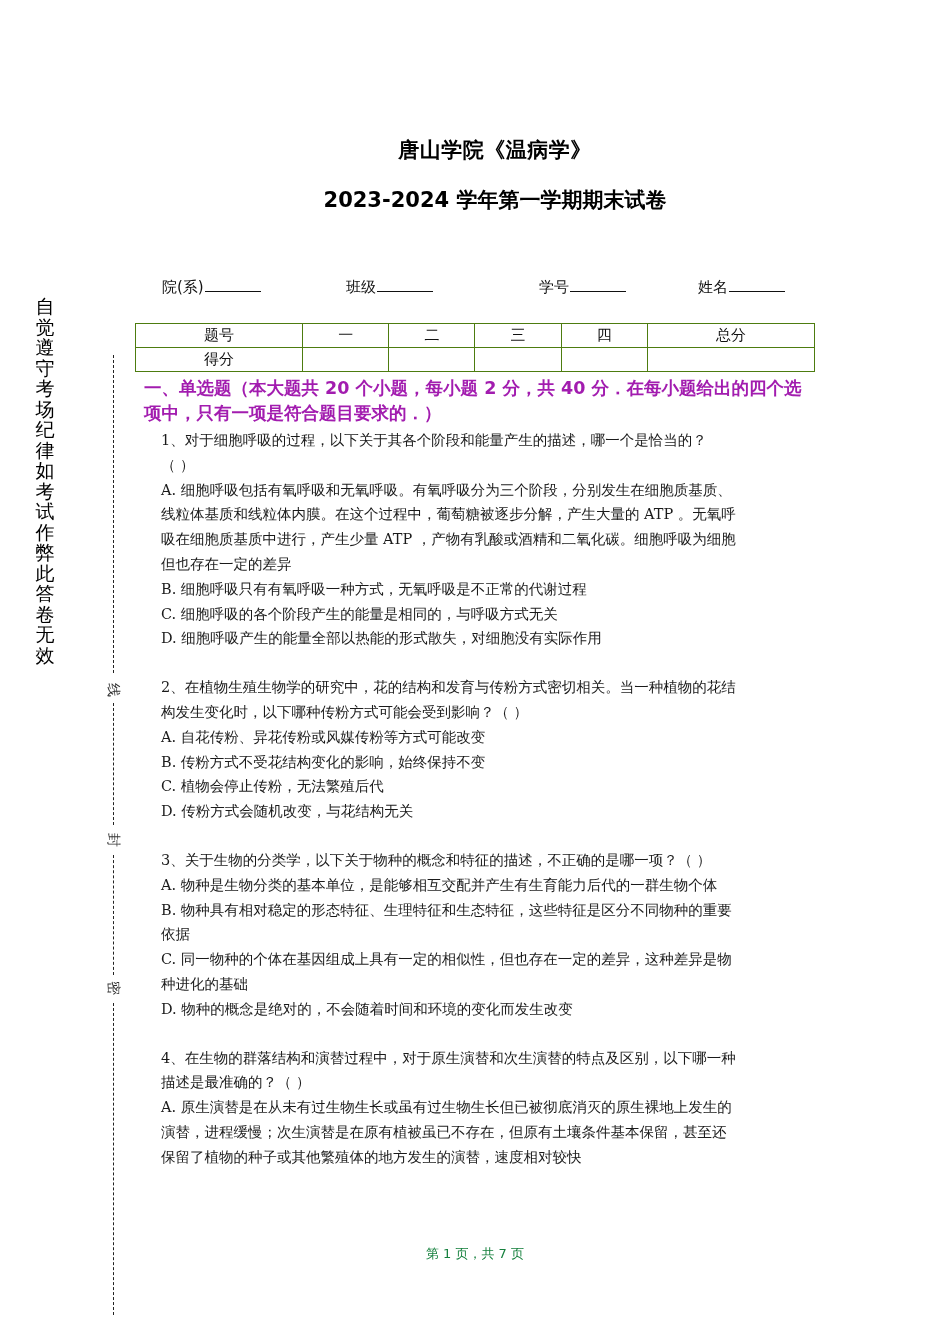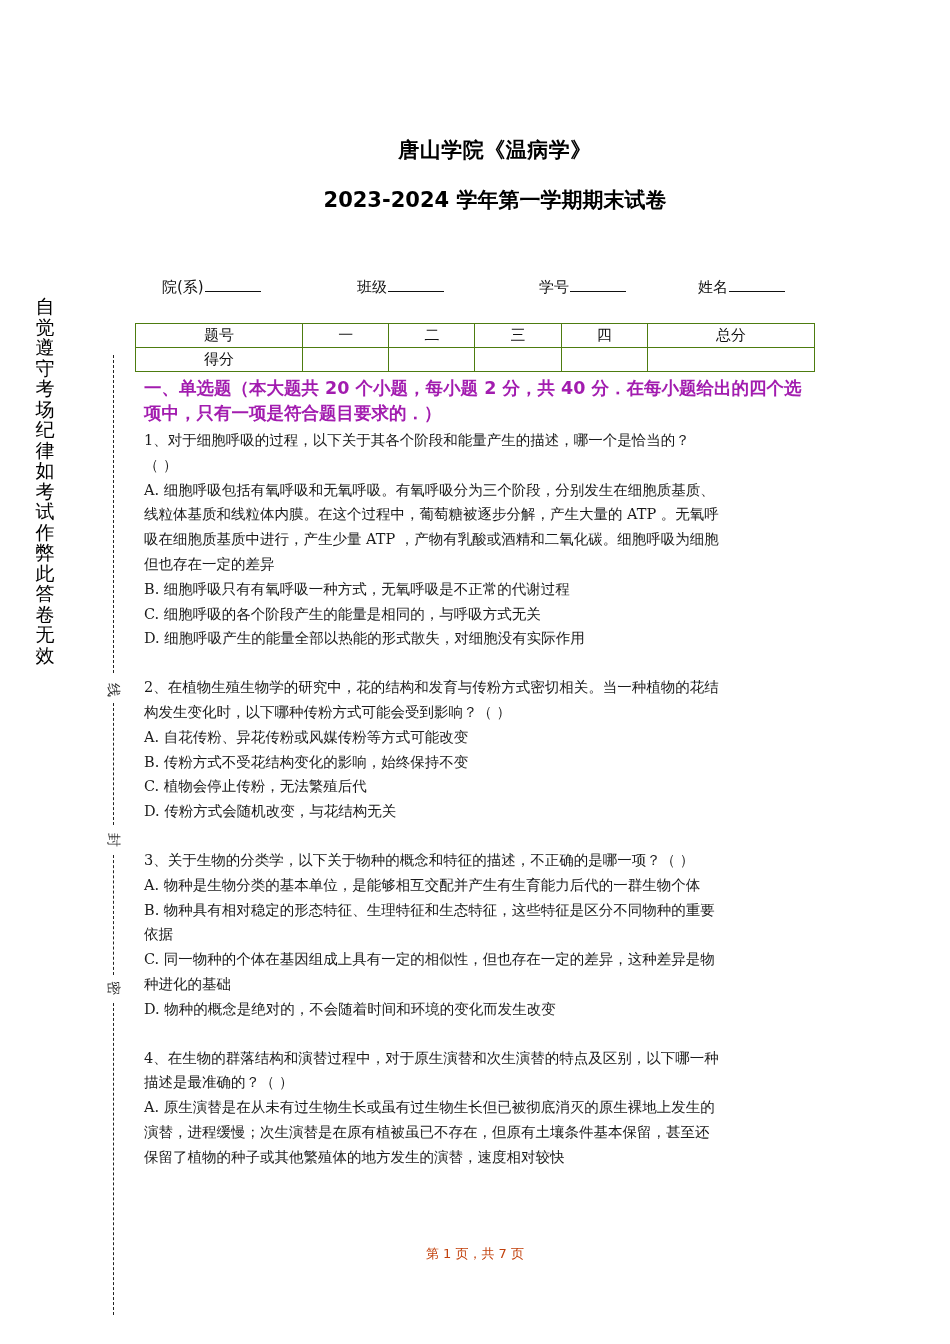--- a/index.html
+++ b/index.html
@@ -108,45 +108,45 @@
       font-size: 17.5px;
       line-height: 25px;
       color: #a21caf;
       margin: 0 0 2px 0;
     }
     .q-line {
       font-size: 14.5px;
       line-height: 24.8px;
       color: #1a1a1a;
     }
-    .question { margin-bottom: 0; }
+    .question { margin-bottom: 0; margin-left: 17px; }
     .question + .question { margin-top: 24px; }
 
     .footer {
       position: absolute;
       top: 1245px;
       left: 0;
       width: 950px;
       text-align: center;
       font-family: "DejaVu Sans", "Liberation Sans", sans-serif;
       font-size: 13px;
-      color: #c2410c;
+      color: #15803d;
     }
   </style>
 </head>
 <body>
 
 <div class="title title-1">唐山学院《温病学》</div>
 <div class="title title-2">2023-2024 学年第一学期期末试卷</div>
 
 <div class="info-row">
   <div class="info-field" style="left:162px;">
     <span>院(系)</span><span class="blank"></span>
   </div>
-  <div class="info-field" style="left:346px;margin-left:11px;">
+  <div class="info-field" style="left:346px;">
     <span>班级</span><span class="blank"></span>
   </div>
   <div class="info-field" style="left:539px;">
     <span>学号</span><span class="blank"></span>
   </div>
   <div class="info-field" style="left:698px;">
     <span>姓名</span><span class="blank"></span>
   </div>
 </div>
 

